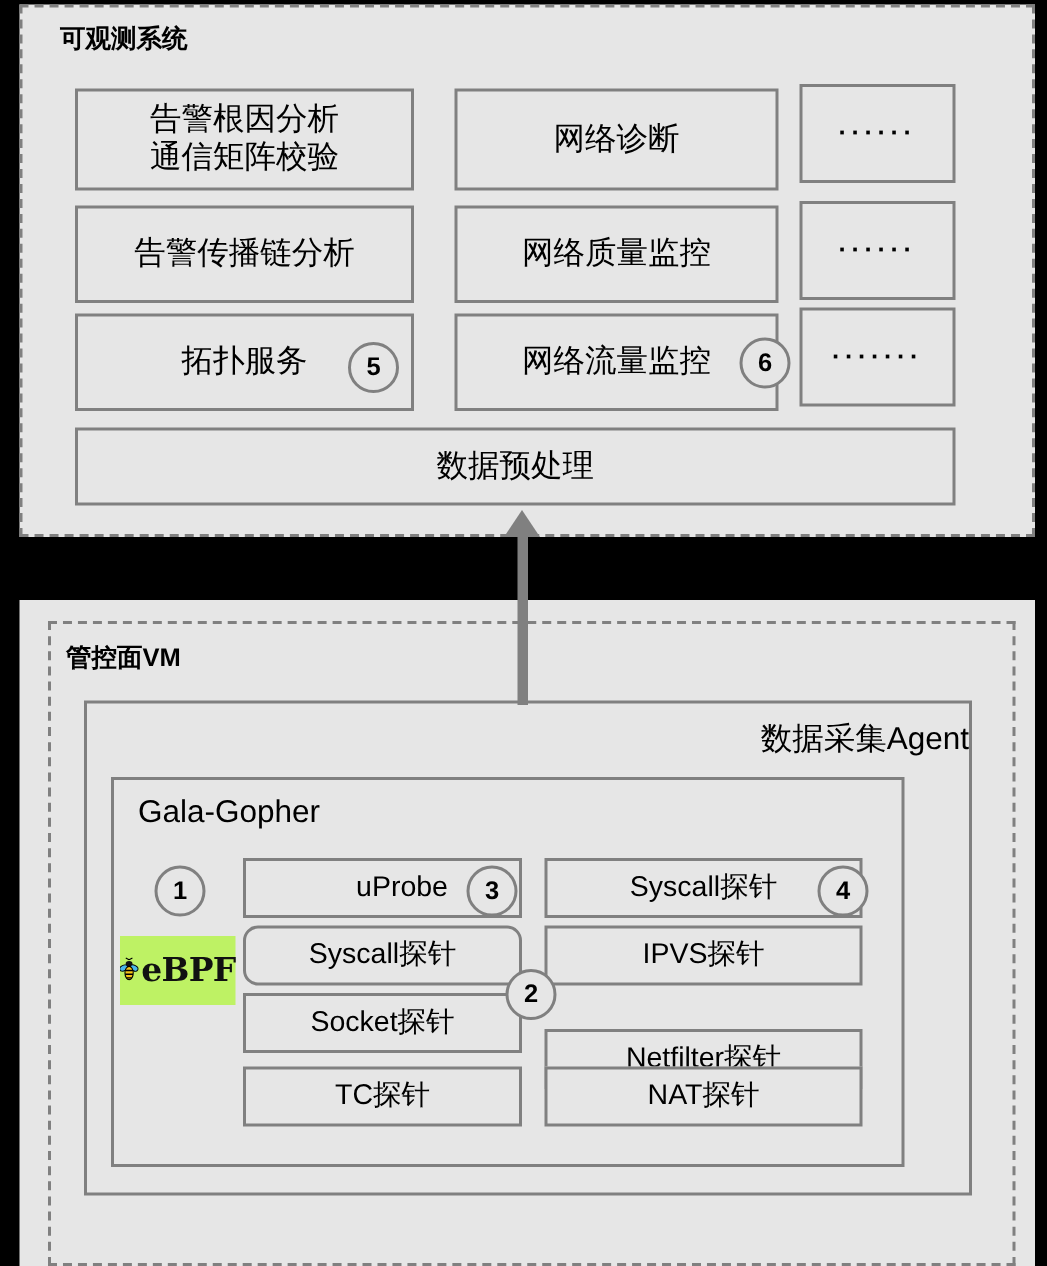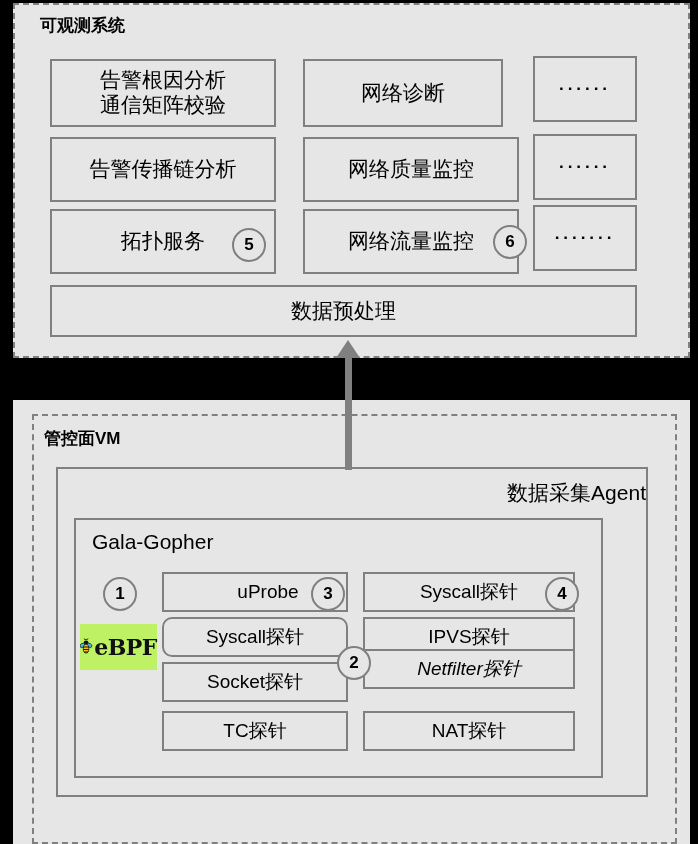--- a/index.html
+++ b/index.html
@@ -175,21 +175,21 @@
 
 <div class="section-title" id="top-title">可观测系统</div>
 
 <div class="box svc-box" style="left:50px; top:59px; width:226px; height:68px;">
   <div>
     <div>告警根因分析</div>
     <div>通信矩阵校验</div>
   </div>
 </div>
 
-<div class="box svc-box" style="left:303px; top:59px; width:200px; height:68px;">
+<div class="box svc-box" style="left:303px; top:59px; width:216px; height:68px;">
   <span>网络诊断</span>
 </div>
 
 <div class="box dots-box" style="left:533px; top:56px; width:104px; height:66px;">
   <span>······</span>
 </div>
 
 <div class="box svc-box" style="left:50px; top:137px; width:226px; height:65px;">
   <span>告警传播链分析</span>
 </div>
@@ -282,21 +282,21 @@
   <span>Syscall探针</span>
 </div>
 <div class="circle-num" style="left:545px; top:577px;">
   <span>4</span>
 </div>
 
 <div class="box probe-box" style="left:363px; top:617px; width:212px; height:40px;">
   <span>IPVS探针</span>
 </div>
 
-<div class="box probe-box" style="left:363px; top:649px; width:212px; height:40px;font-style:italic;">
+<div class="box probe-box" style="left:363px; top:686px; width:212px; height:40px;">
   <span>Netfilter探针</span>
 </div>
 
 <div class="box probe-box" style="left:363px; top:711px; width:212px; height:40px;">
   <span>NAT探针</span>
 </div>
 
 <div class="circle-num" style="left:337px; top:646px;">
   <span>2</span>
 </div>

